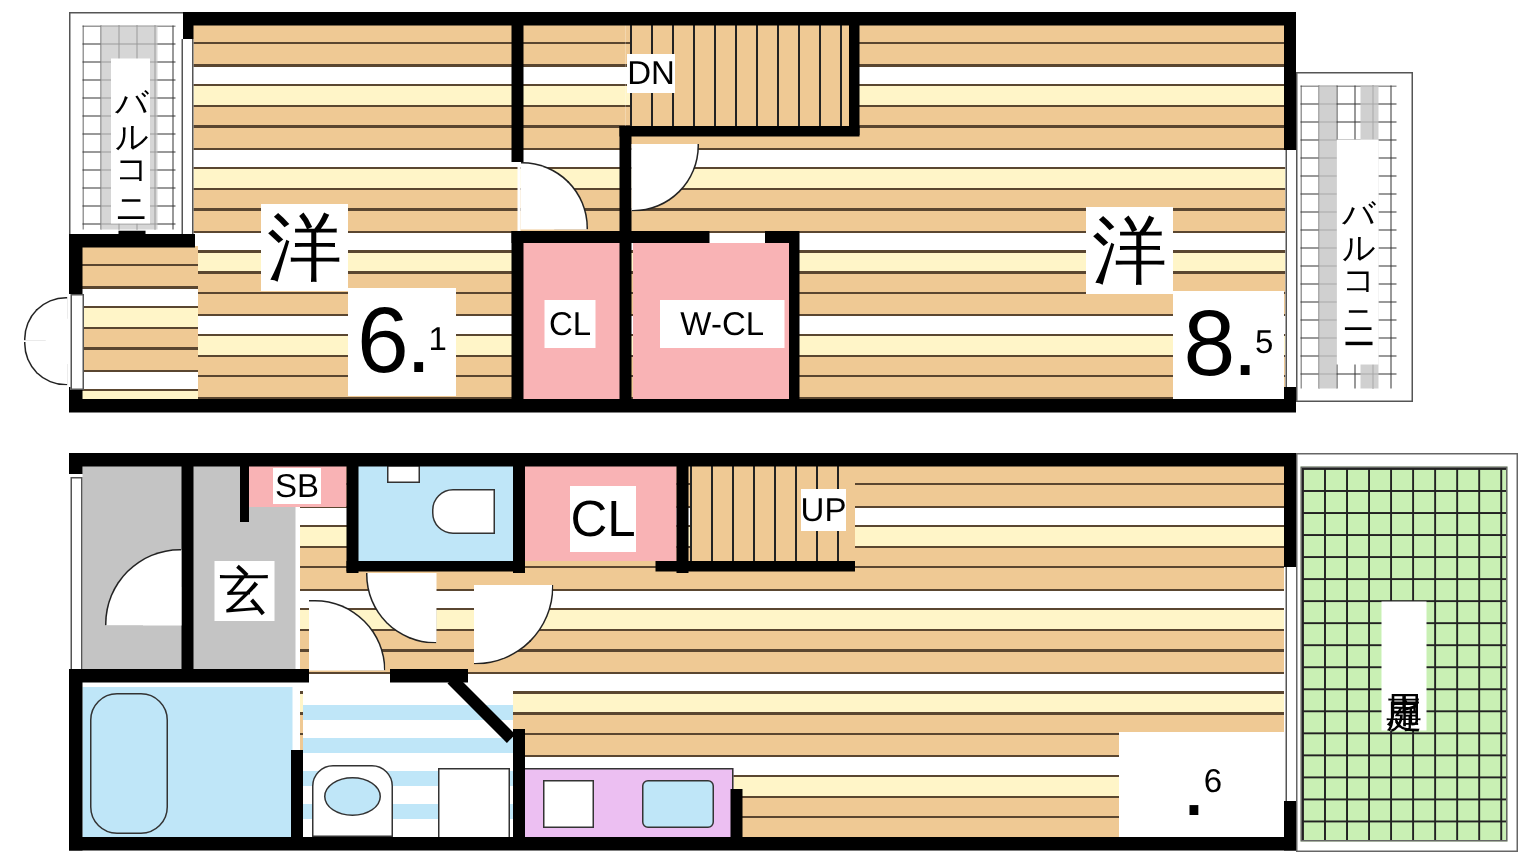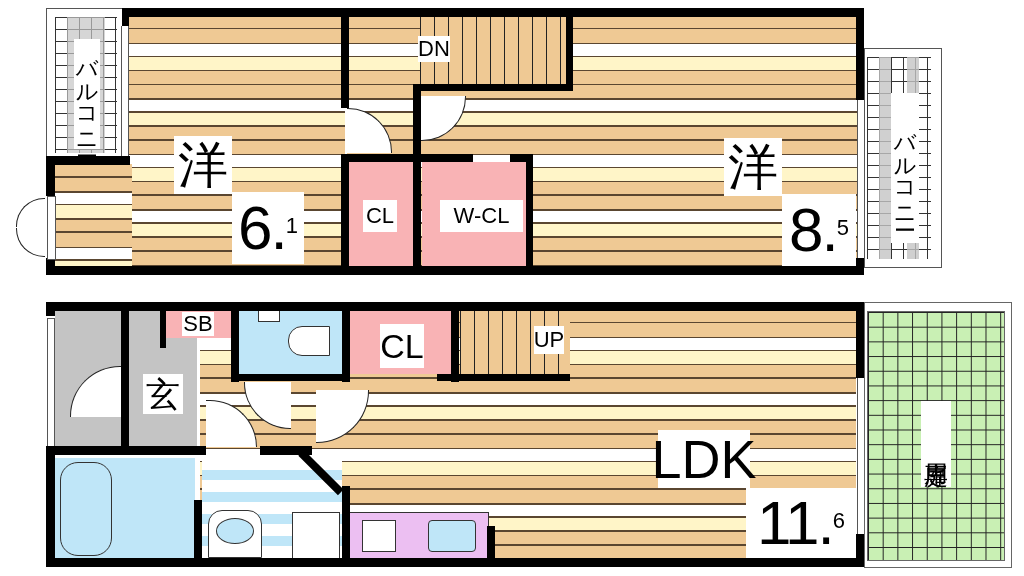--- a/index.html
+++ b/index.html
@@ -158,23 +158,21 @@
   <div class="abs wall" style="left:342px;top:196px;width:8px;height:76px;"></div>
   <div class="abs wall" style="left:487px;top:236px;width:8px;height:36px;"></div>
   <div class="abs" style="left:304px;top:160px;width:56px;height:8px;background:#000;transform:rotate(45deg);transform-origin:0 0;"></div>
 
   <div class="abs door" style="left:206px;top:110px;width:50px;height:46px;border-radius:0 50px 0 0;border-left:none;border-bottom:none;"></div>
   <div class="abs door" style="left:244px;top:92px;width:46px;height:46px;border-radius:0 0 0 46px;border-right:none;border-top:none;"></div>
   <div class="abs door" style="left:316px;top:100px;width:52px;height:52px;border-radius:0 0 52px 0;border-left:none;border-top:none;"></div>
 
   <div class="abs" style="left:857px;top:88px;width:6px;height:156px;border-left:1px solid #555;border-right:1px solid #555;background:#fff;"></div>
 
-  <div class="abs lbl" style="left:658px;top:140px;width:92px;height:58px;font-size:54px;font-family:'Liberation Sans',sans-serif;">LDK</div>
   <div class="abs lbl" style="left:746px;top:198px;width:110px;height:70px;">
-    <span class="num">11</span>
       <span class="num">.</span>
       <span class="sup">6</span>
   </div>
 
   <div class="abs" style="left:864px;top:12px;width:146px;height:264px;border:1px solid #666;background:#fff;">
     <div class="abs garden" style="left:2px;top:8px;width:136px;height:248px;"></div>
     <div class="abs lbl vert" style="left:56px;top:98px;width:30px;height:86px;font-size:24px;">専用庭</div>
   </div>
 </div>
 

